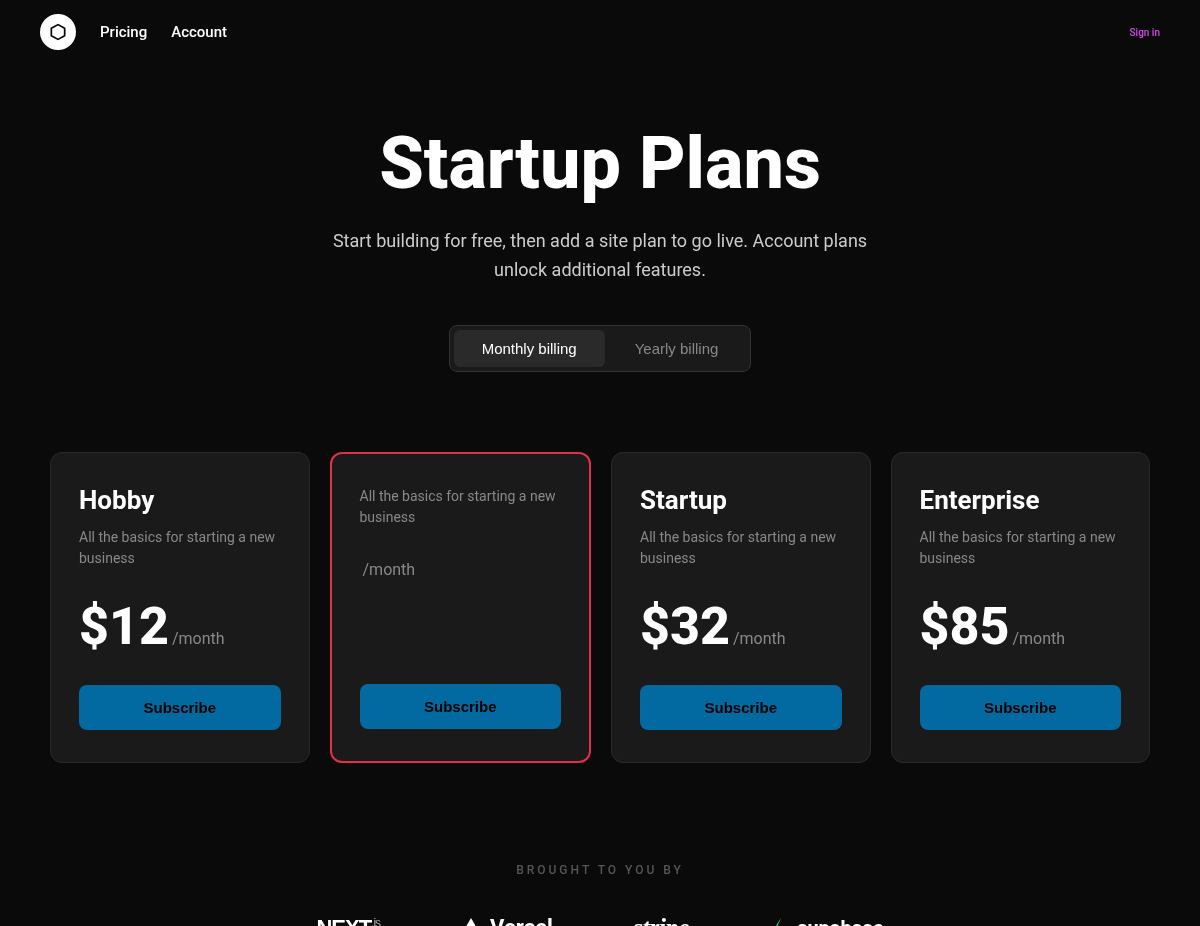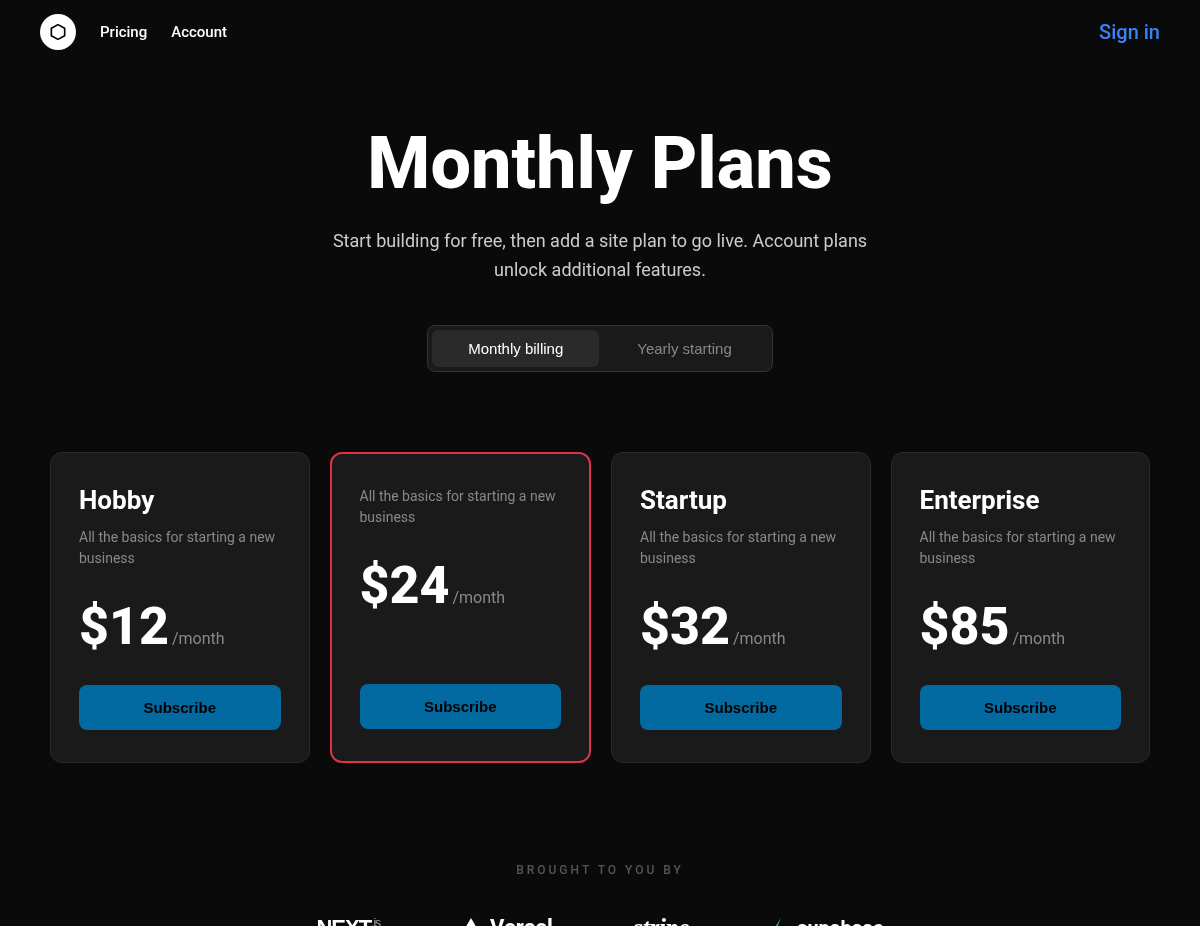--- a/index.html
+++ b/index.html
@@ -40,22 +40,22 @@
       gap: 24px;
     }
     .nav-link {
       color: #ffffff;
       text-decoration: none;
       font-size: 15px;
       font-weight: 500;
     }
     .nav-signin {
       margin-left: auto;
-      color: #3b82f6;
-      font-size: 20px;
+      color: #d946ef;
+      font-size: 10px;
       font-weight: 500;
       text-decoration: none;
       cursor: pointer;
     }
 
     
     .hero {
       text-align: center;
       padding: 60px 20px 40px;
     }
@@ -77,21 +77,21 @@
     
     .billing-toggle {
       display: inline-flex;
       background: #1a1a1a;
       border: 1px solid #333;
       border-radius: 8px;
       padding: 4px;
       gap: 2px;
     }
     .toggle-btn {
-      padding: 10px 36px;
+      padding: 10px 28px;
       border-radius: 6px;
       border: none;
       font-size: 15px;
       font-weight: 500;
       cursor: pointer;
       transition: background 0.2s, color 0.2s;
     }
     .toggle-btn.active {
       background: #2a2a2a;
       color: #ffffff;
@@ -241,44 +241,43 @@
     </svg>
   </div>
   <div class="nav-links">
     <a class="nav-link" href="#">Pricing</a>
     <a class="nav-link" href="#">Account</a>
   </div>
   <a class="nav-signin" href="#">Sign in</a>
 </nav>
 
 <section class="hero">
-  <h1 class="hero-title">Monthly Plans</h1>
+  <h1 class="hero-title">Startup Plans</h1>
   <p class="hero-subtitle">Start building for free, then add a site plan to go live. Account plans unlock additional features.</p>
 
   
   <div class="billing-toggle">
     <button class="toggle-btn active">Monthly billing</button>
-    <button class="toggle-btn inactive">Yearly starting</button>
+    <button class="toggle-btn inactive">Yearly billing</button>
   </div>
 </section>
 
 <section class="pricing-section">
 <div class="pricing-card">
       <div class="plan-name">Hobby</div>
       <div class="plan-desc">All the basics for starting a new business</div>
       <div class="plan-price">
         <span class="price-amount">$12</span>
         <span class="price-period">/month</span>
       </div>
       <button class="subscribe-btn">Subscribe</button>
     </div>
     <div class="pricing-card featured">
       <div class="plan-desc">All the basics for starting a new business</div>
       <div class="plan-price">
-        <span class="price-amount">$24</span>
         <span class="price-period">/month</span>
       </div>
       <button class="subscribe-btn">Subscribe</button>
     </div>
     <div class="pricing-card">
       <div class="plan-name">Startup</div>
       <div class="plan-desc">All the basics for starting a new business</div>
       <div class="plan-price">
         <span class="price-amount">$32</span>
         <span class="price-period">/month</span>

